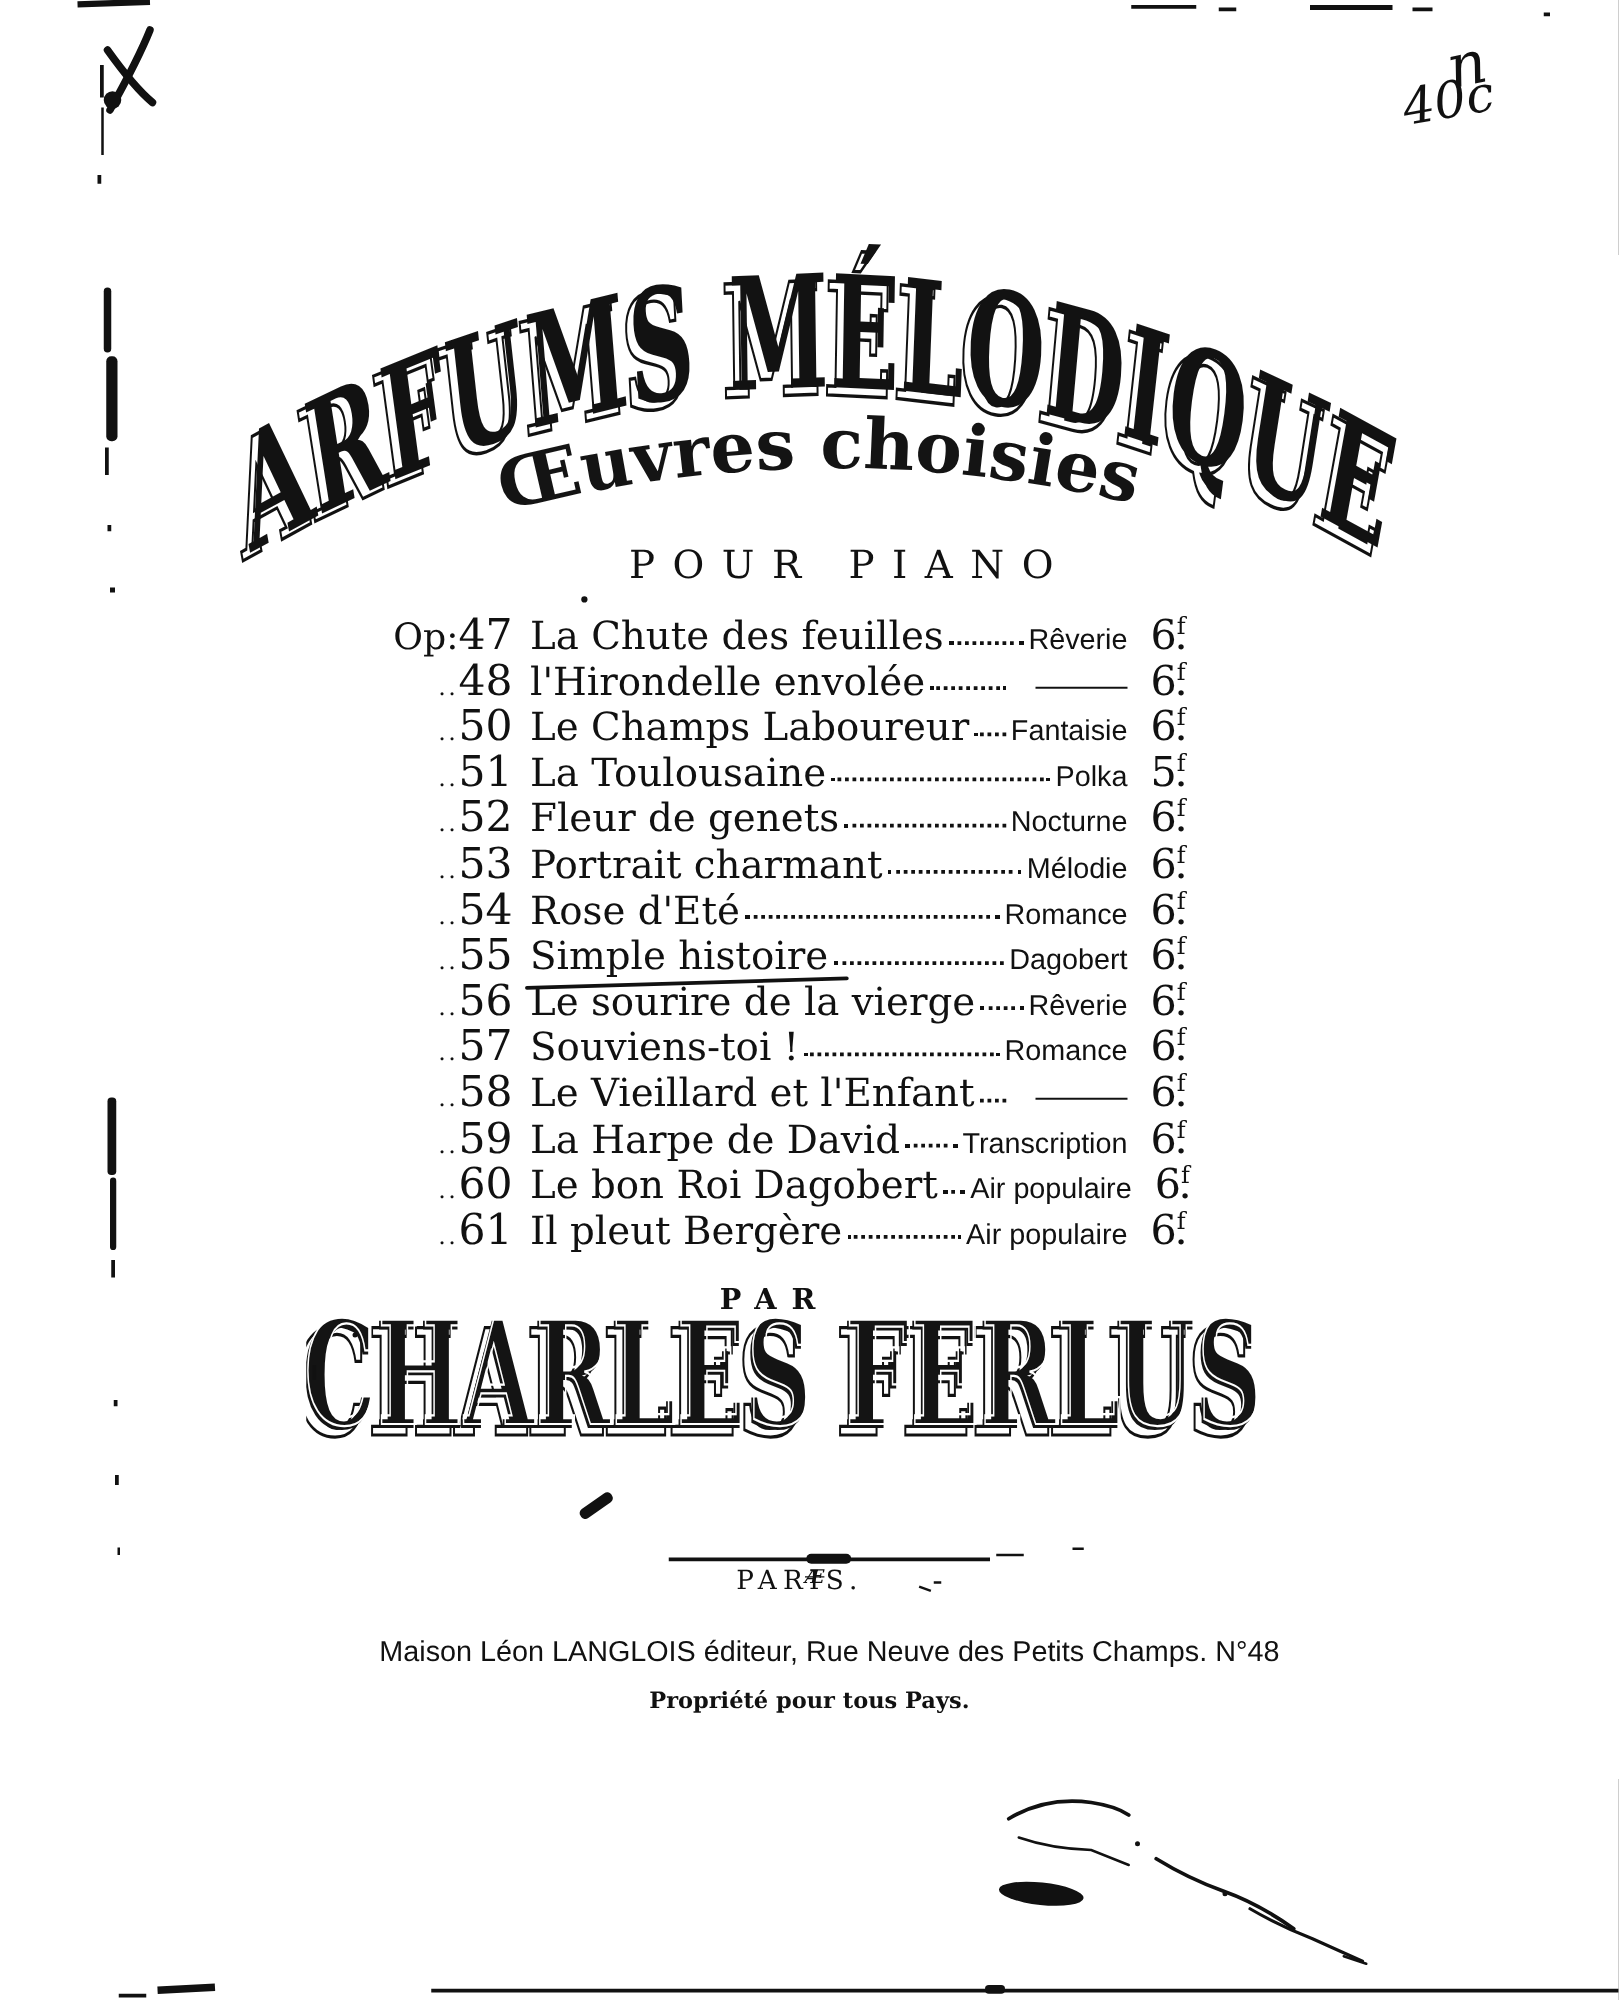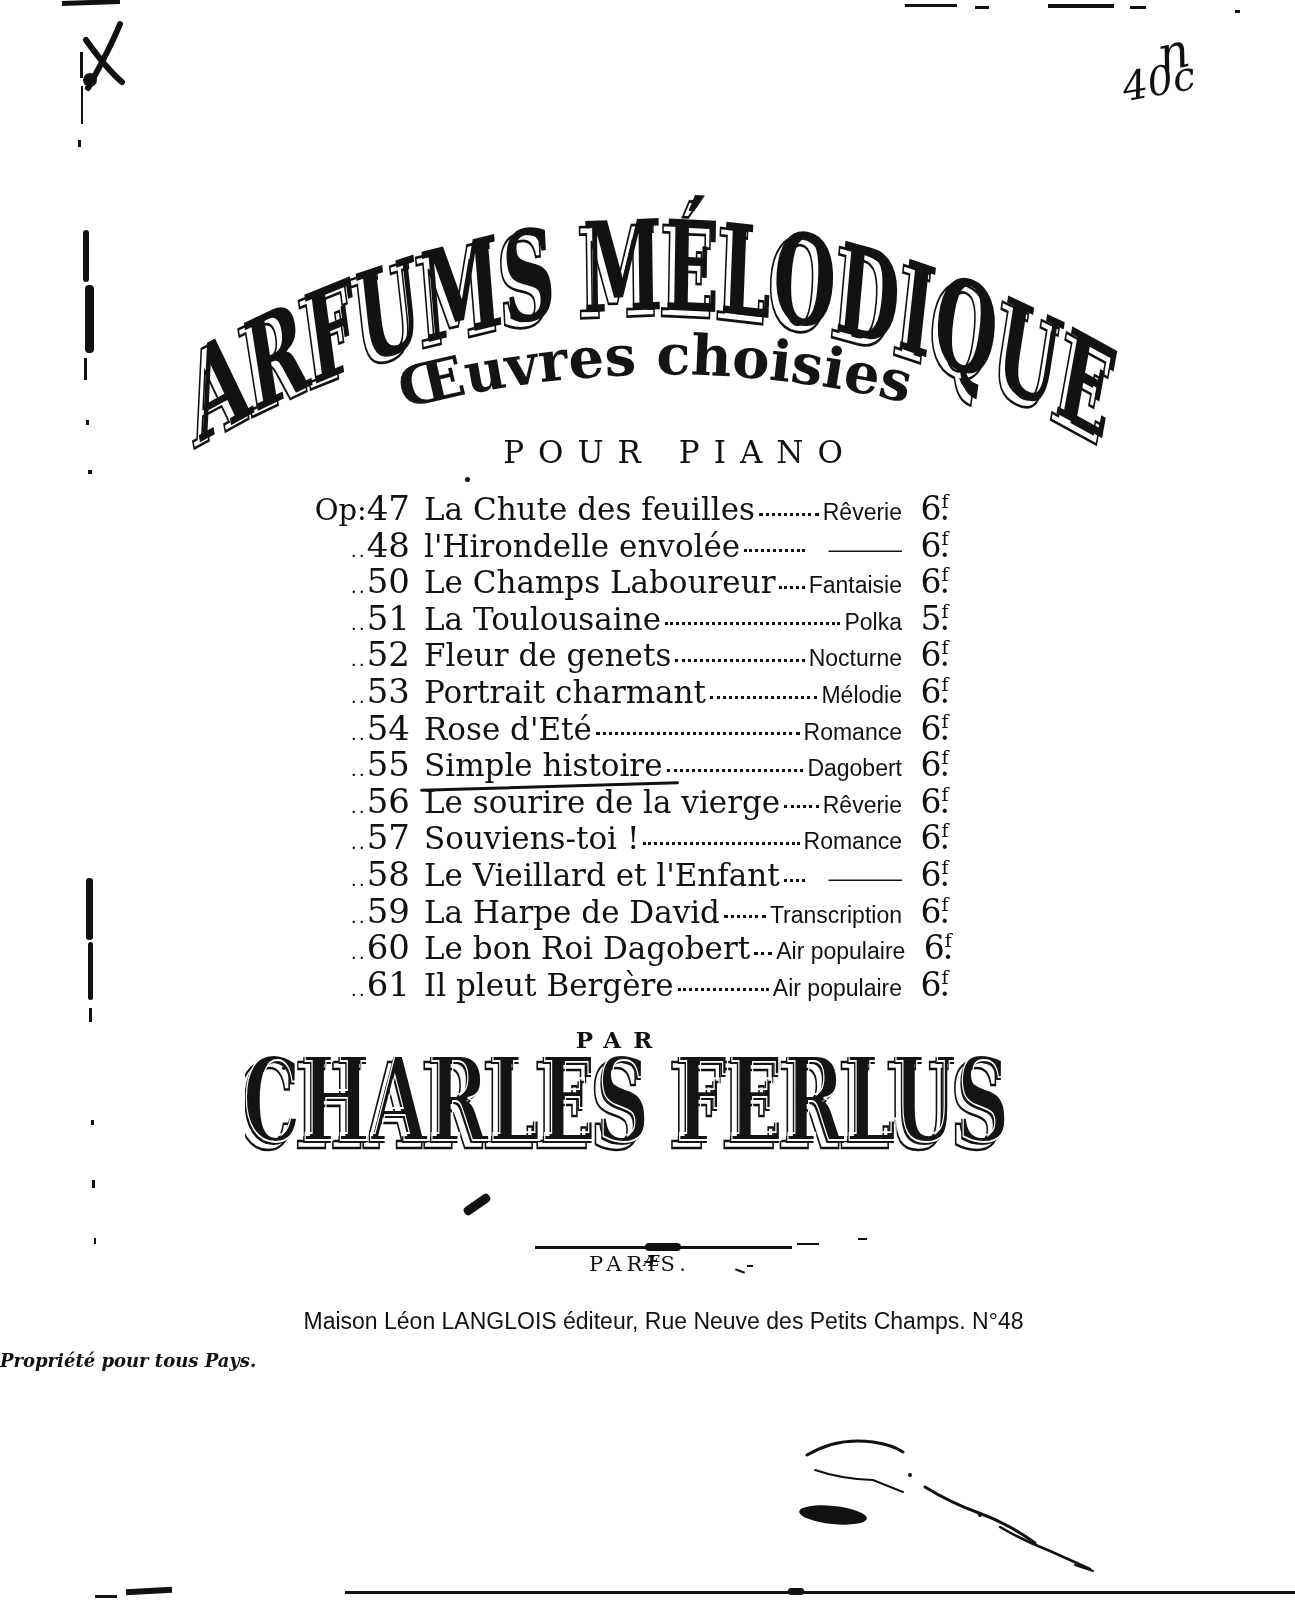--- a/index.html
+++ b/index.html
@@ -21,22 +21,22 @@
 
   
   .pour-piano { left:395px; top:434px; width:570px; text-align:center;
                 font-size:31px; letter-spacing:14px; }
   .byline     { left:540px; top:1026px; width:160px; text-align:center;
                 font-size:23px; font-weight:bold; letter-spacing:12px; }
   .city       { left:520px; top:1252px; width:240px; text-align:center;
                 font-size:21px; letter-spacing:5px; }
   .publisher  { left:0; top:1308px; width:1295px; text-align:center;
                 font-family:"Liberation Sans", sans-serif; font-size:23px;padding-left:16px; }
-  .rights     { left:0; top:1350px; width:1295px; text-align:left;
-                font-family:"DejaVu Serif", serif; font-style:italic;
+  .rights     { left:0; top:1350px; width:1295px; text-align:center;
+                font-family:"DejaVu Serif", serif; 
                 font-weight:bold; font-size:18px; }
 
   
   .catalog { position:absolute; left:300px; top:488px; width:650px; }
   .row { display:flex; align-items:baseline; height:36.6px; white-space:nowrap; }
   .op-cell { display:flex; justify-content:flex-end; align-items:baseline;
              width:110px; flex:0 0 110px; }
   .op-prefix { font-size:19px; letter-spacing:2px; }
   .op-prefix.is-op-label { font-size:29px; letter-spacing:0; }
   .op-num { font-size:34px; }

